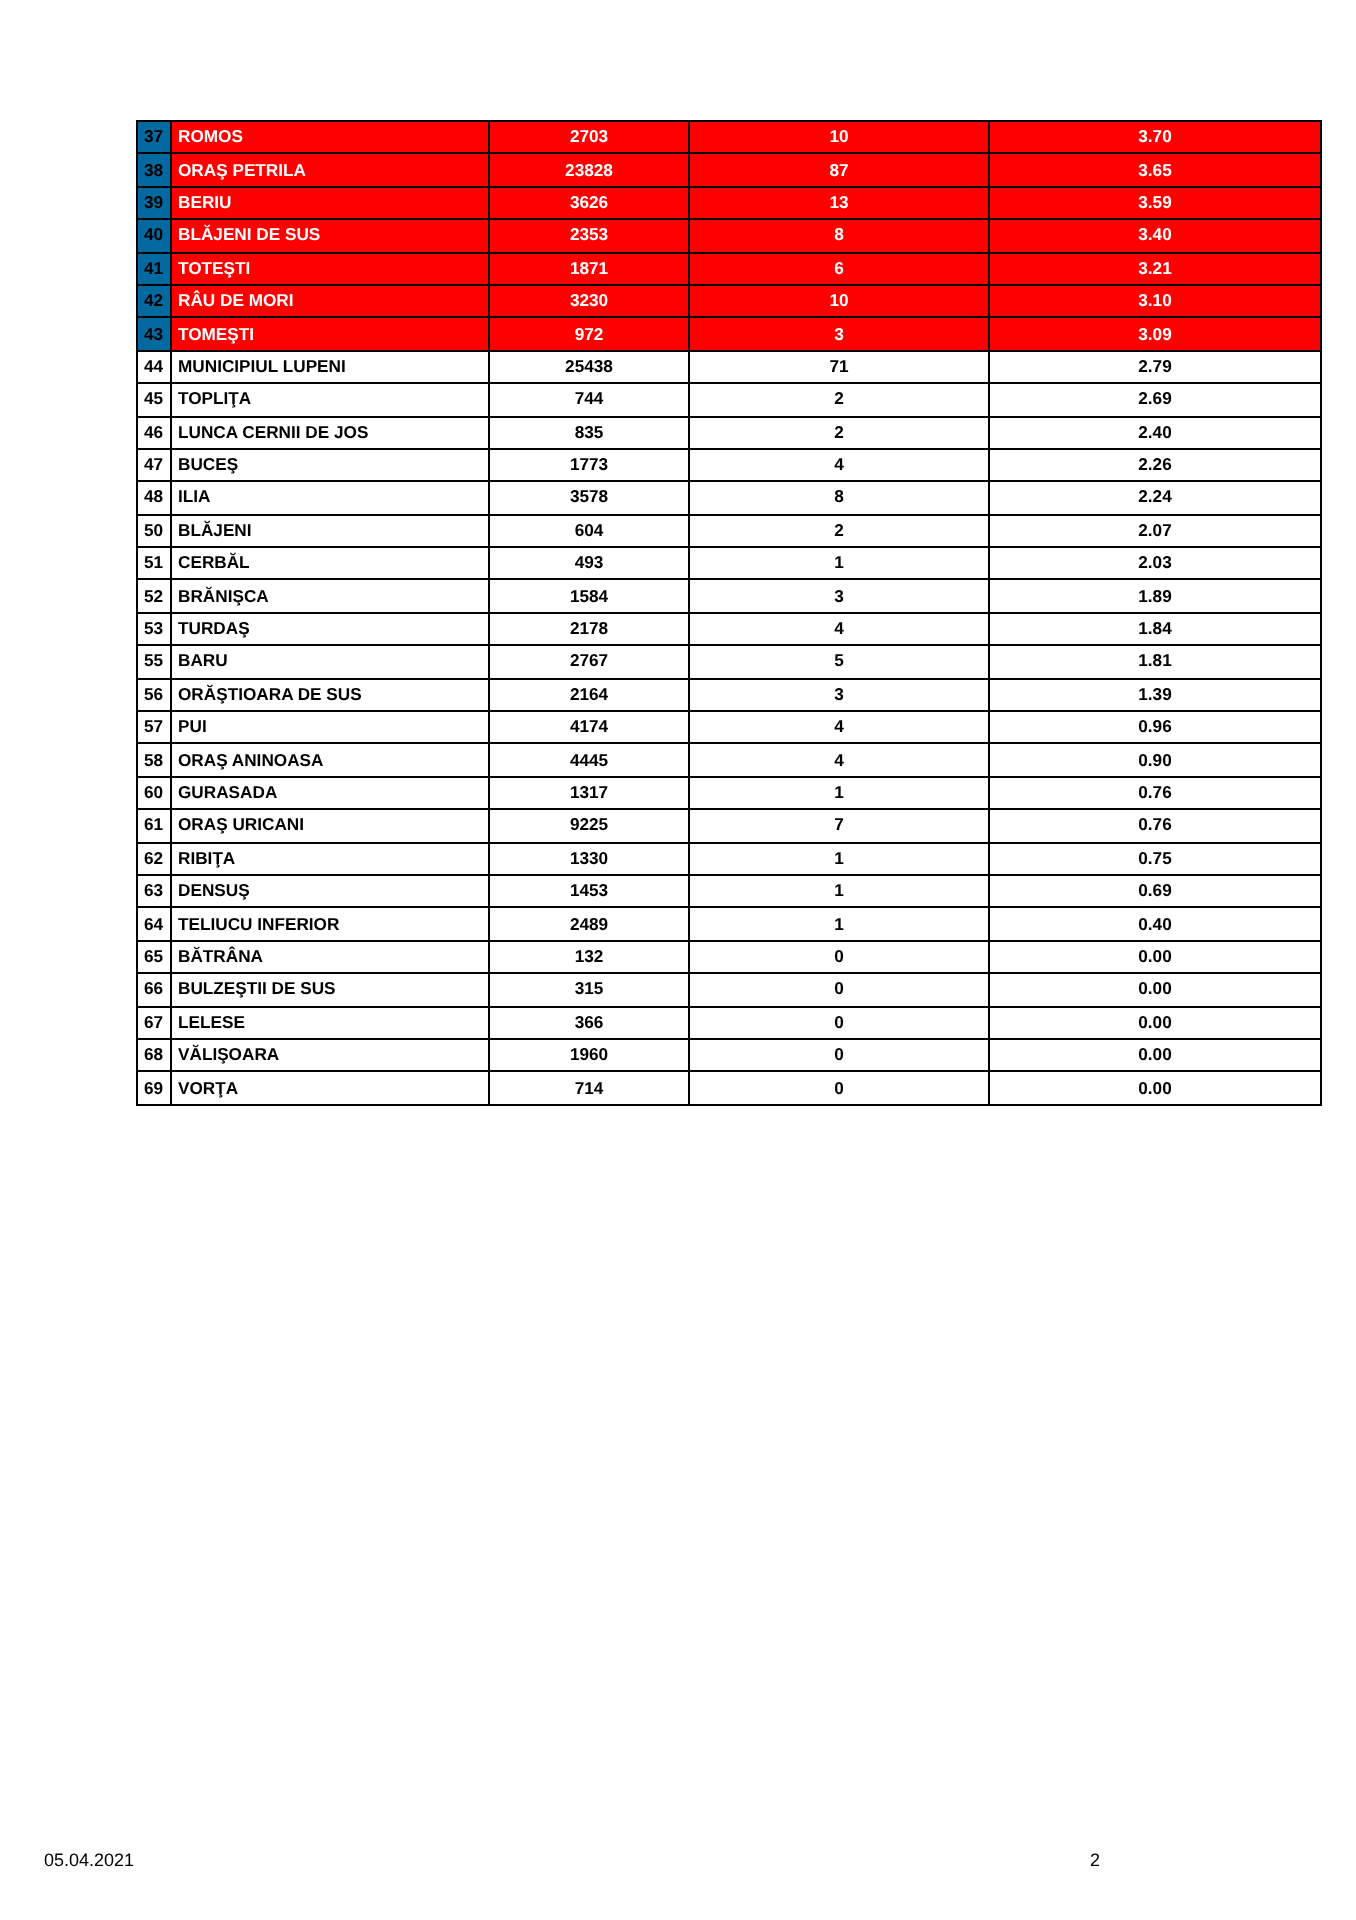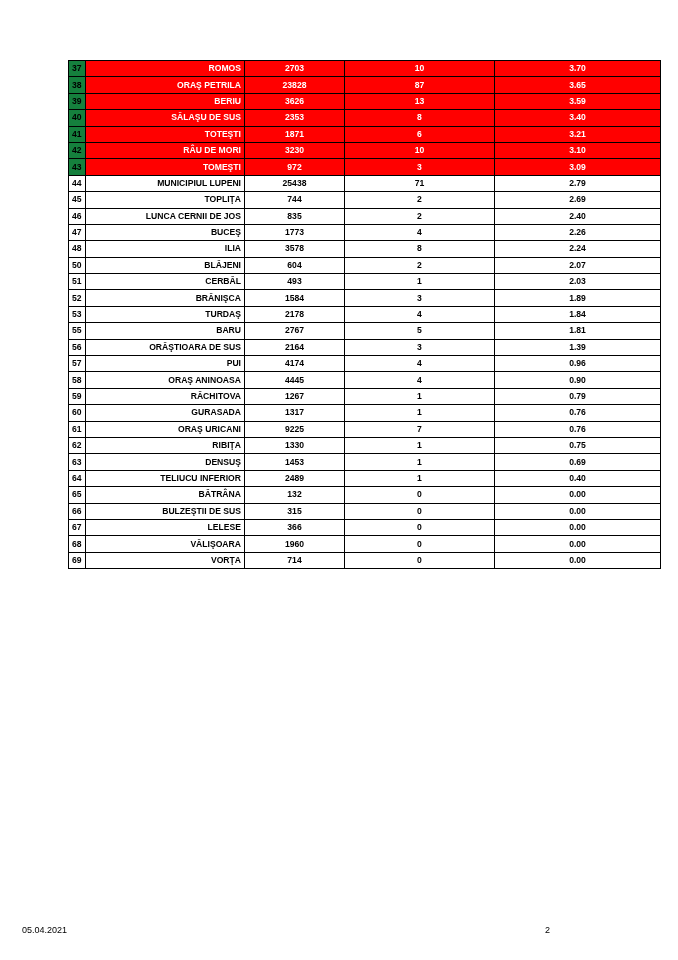--- a/index.html
+++ b/index.html
@@ -54,30 +54,30 @@
   col.c-pop  { width: 100px; }
   col.c-cases{ width: 150px; }
   col.c-rate { width: 166px; }
 
   td.idx {
     text-align: left;
     font-size: 8.2px;
     padding-left: 2px;
     padding-right: 1px;
   }
-  td.name { text-align: right; }
+  td.name { text-align: left; }
   td.num  { text-align: center; }
 
   tr.hl td {
     background: #ff0000;
     color: #ffffff;
     border-color: #000000;
   }
   tr.hl td.idx {
-    background: #15803d;
+    background: #0369a1;
     color: #000000;
   }
 
   tr.normal td {
     background: #ffffff;
     color: #000000;
   }
 
   .footer {
     position: absolute;
@@ -130,21 +130,21 @@
           </tr>
           <tr class="hl">
             <td class="idx">39</td>
             <td class="name">BERIU</td>
             <td class="num">3626</td>
             <td class="num">13</td>
             <td class="num">3.59</td>
           </tr>
           <tr class="hl">
             <td class="idx">40</td>
-            <td class="name">SĂLAŞU DE SUS</td>
+            <td class="name">BLĂJENI DE SUS</td>
             <td class="num">2353</td>
             <td class="num">8</td>
             <td class="num">3.40</td>
           </tr>
           <tr class="hl">
             <td class="idx">41</td>
             <td class="name">TOTEŞTI</td>
             <td class="num">1871</td>
             <td class="num">6</td>
             <td class="num">3.21</td>
@@ -248,27 +248,20 @@
             <td class="num">0.96</td>
           </tr>
           <tr class="normal">
             <td class="idx">58</td>
             <td class="name">ORAŞ ANINOASA</td>
             <td class="num">4445</td>
             <td class="num">4</td>
             <td class="num">0.90</td>
           </tr>
           <tr class="normal">
-            <td class="idx">59</td>
-            <td class="name">RĂCHITOVA</td>
-            <td class="num">1267</td>
-            <td class="num">1</td>
-            <td class="num">0.79</td>
-          </tr>
-          <tr class="normal">
             <td class="idx">60</td>
             <td class="name">GURASADA</td>
             <td class="num">1317</td>
             <td class="num">1</td>
             <td class="num">0.76</td>
           </tr>
           <tr class="normal">
             <td class="idx">61</td>
             <td class="name">ORAŞ URICANI</td>
             <td class="num">9225</td>

